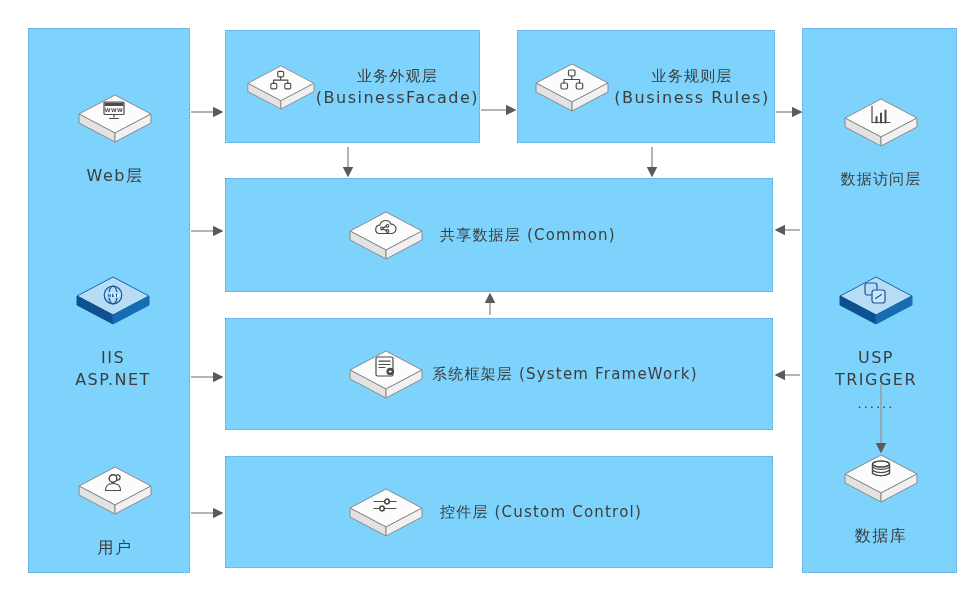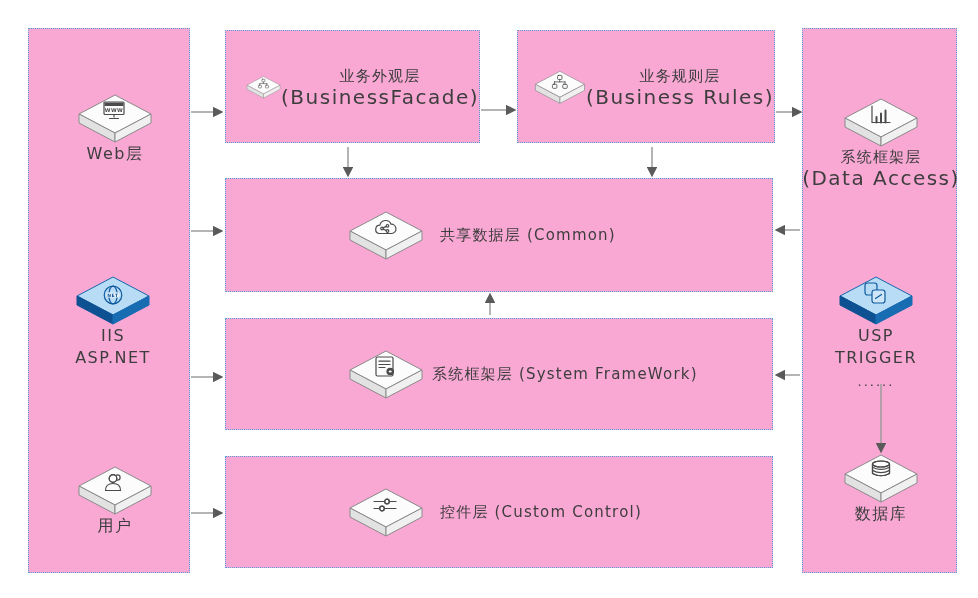--- a/index.html
+++ b/index.html
@@ -1,27 +1,27 @@
 <!DOCTYPE html>
 <html><head>
 <meta charset="utf-8">
 <style>
   html,body{margin:0;padding:0;background:#fff;}
   #canvas{
     position:relative;width:978px;height:598px;background:#fff;overflow:hidden;
     font-family:"DejaVu Sans","Liberation Sans",sans-serif;color:#3d3d3d;
   }
-  .dashed-box{position:absolute;border:1px dotted #57a0da;background:#f9a8d4;box-sizing:border-box;}
+  .dashed-box{position:absolute;border:1px dotted #57a0da;background:#7dd3fc;box-sizing:border-box;}
   .row-box{display:flex;align-items:center;}
   .node{position:absolute;display:flex;flex-direction:column;align-items:center;text-align:center;}
   .lbl{font-size:15px;letter-spacing:1.2px;line-height:21px;white-space:nowrap;}
-  .lbl-lat{font-size:20px;letter-spacing:1.5px;line-height:21px;white-space:nowrap;}
+  .lbl-lat{font-size:16px;letter-spacing:1.5px;line-height:21px;white-space:nowrap;}
   .lbl-big{font-size:16px;letter-spacing:1.5px;line-height:22px;white-space:nowrap;}
   .dots{font-size:13px;letter-spacing:2px;line-height:14px;margin-top:6px;}
-  .mt6{margin-top:0;}
+  .mt6{margin-top:22px;}
   
   .tile{display:block;}
   .t-top{fill:#fcfcfc;stroke:#8a8a8a;stroke-width:1;}
   .t-left{fill:#e2e2e2;stroke:#8a8a8a;stroke-width:1;}
   .t-right{fill:#f0f0f0;stroke:#8a8a8a;stroke-width:1;}
   .blue .t-top{fill:#b9dcf6;stroke:#1667ab;}
   .blue .t-left{fill:#0d5192;stroke:#0d5192;}
   .blue .t-right{fill:#176cb2;stroke:#176cb2;}
   .glyph{stroke:#4b4b4b;fill:none;stroke-width:1.2;stroke-linecap:round;stroke-linejoin:round;}
   .blue .glyph{stroke:#0f5a9d;}
@@ -173,22 +173,21 @@
   <div class="node" style="left:805px;top:97px;width:152px">
     <svg class="tile" width="76" height="50" viewBox="0 0 76 50">
       <path class="t-top" d="M38 2 L74 21 L38 40 L2 21 Z"></path>
       <path class="t-left" d="M2 21 L38 40 L38 49 L2 30 Z"></path>
       <path class="t-right" d="M38 40 L74 21 L74 30 L38 49 Z"></path>
       <g class="glyph" transform="translate(27,9)">
         <path d="M2 0 V16.5 H20"></path>
         <path d="M6.5 16.5 V11 M11 16.5 V7.5 M15.5 16.5 V4.5" style="stroke-width:2"></path>
       </g>
     </svg>
-    <div class="lbl mt6">系统框架层</div>
-    <div class="lbl-lat">(Data Access)</div>
+    <div class="lbl mt6">数据访问层</div>
   </div>
 
   <div class="node blue" style="left:800px;top:275px;width:152px">
     <svg class="tile" width="76" height="50" viewBox="0 0 76 50">
       <path class="t-top" d="M38 2 L74 21 L38 40 L2 21 Z"></path>
       <path class="t-left" d="M2 21 L38 40 L38 49 L2 30 Z"></path>
       <path class="t-right" d="M38 40 L74 21 L74 30 L38 49 Z"></path>
       <g class="glyph" transform="translate(26,7)">
         <rect x="1" y="1" width="12" height="12" rx="2.5"></rect>
         <rect x="8" y="8" width="13" height="13" rx="2.5" style="fill:#cfe6f8"></rect>

